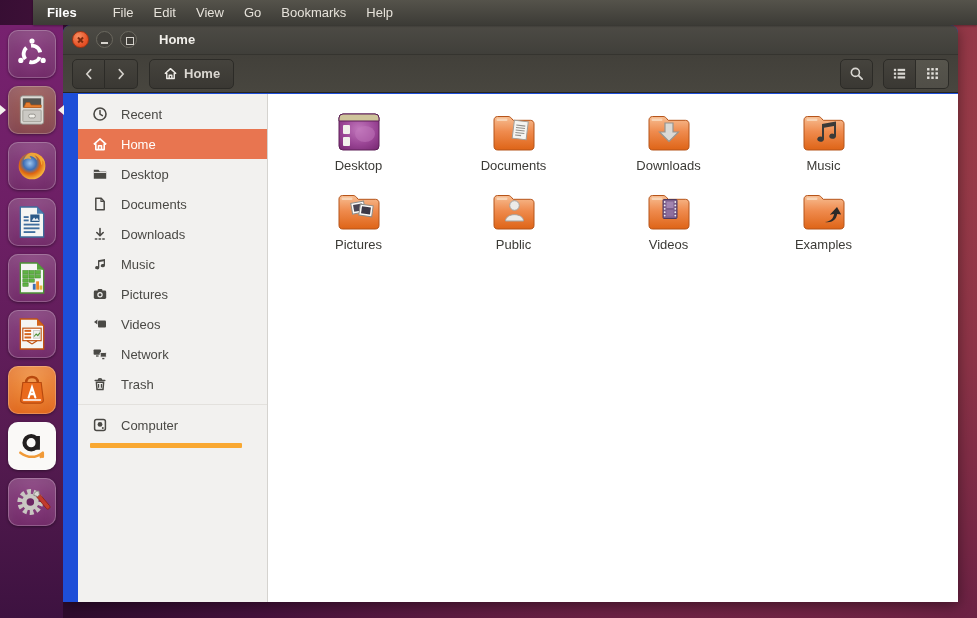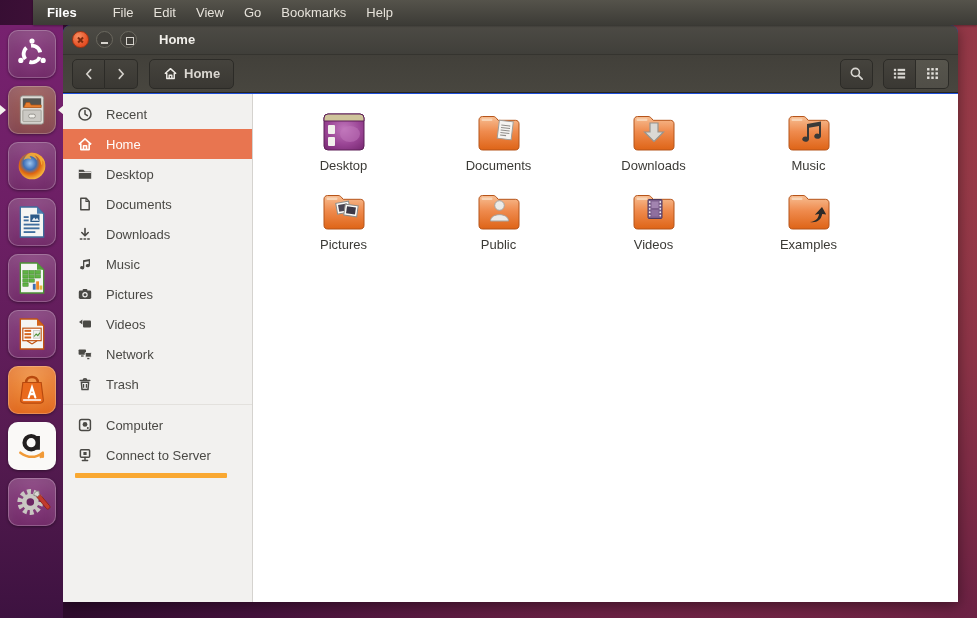--- a/index.html
+++ b/index.html
@@ -57,21 +57,21 @@
   .nav-group .tbtn:last-child { border-radius:0 5px 5px 0; border-left:none; }
   .crumb { margin-left:11px; padding:0 13px; gap:6px; border-radius:5px; font-weight:bold; }
   .spacer { flex:1; }
   .sq { width:33px; border-radius:5px; }
   .view-group { display:flex; margin-left:10px; }
   .view-group .tbtn { width:33px; }
   .view-group .tbtn:first-child { border-radius:5px 0 0 5px; }
   .view-group .tbtn:last-child { border-radius:0 5px 5px 0; border-left:none; }
   .view-group .active { background:linear-gradient(#57554D,#504E47); }
 
-  .content { position:absolute; top:69px; bottom:0; left:0; right:0; display:flex; }
+  .content { position:absolute; top:69px; bottom:0; left:0; right:0; display:flex;padding-left:15px; }
 
   
   .sidebar { width:190px; background:#F2F1EF; border-right:1px solid #D5D3CF; padding-top:5px; font-size:13px; color:#4A4945; flex:none; }
   .srow { height:30px; display:flex; align-items:center; padding-left:14px; gap:13px; cursor:default; }
   .srow svg { flex:none; }
   .srow.selected { background:#E87550; color:#FFFDFB; }
   .ssep { border-top:1px solid #E3E1DD; margin:5px 0; }
   .underline-bar { height:5px; width:152px; margin:3px 0 0 12px; background:#F9A831; border-radius:1px; }
 
   
@@ -390,28 +390,20 @@
 
       <div class="srow">
         <svg width="16" height="16" viewBox="0 0 16 16">
             <rect x="2.6" y="2.6" width="10.8" height="10.8" rx="2" fill="none" stroke="currentColor" stroke-width="1.5"></rect>
             <circle cx="8" cy="7.4" r="2.4" fill="currentColor"></circle>
             <circle cx="10.8" cy="11" r="1" fill="currentColor"></circle>
           </svg>
         <span>Computer</span>
       </div>
 
-      <div class="srow">
-        <svg width="16" height="16" viewBox="0 0 16 16">
-            <rect x="3.4" y="2.8" width="9.2" height="7.4" rx="1" fill="none" stroke="currentColor" stroke-width="1.5"></rect>
-            <rect x="6.4" y="5" width="3.2" height="3" fill="currentColor"></rect>
-            <path d="M8 10.4 v2 M5.4 13.4 h5.2" stroke="currentColor" stroke-width="1.5" stroke-linecap="round"></path>
-          </svg>
-        <span>Connect to Server</span>
-      </div>
 
       <div class="underline-bar"></div>
     </div>
 
     <div class="main">
       <div class="grid">
 
         <div class="cell">
           <svg width="48" height="48" viewBox="0 0 48 48">
             <rect x="4" y="6" width="40" height="36" rx="4" fill="url(#gDeskR)" stroke="#5E2058"></rect>

